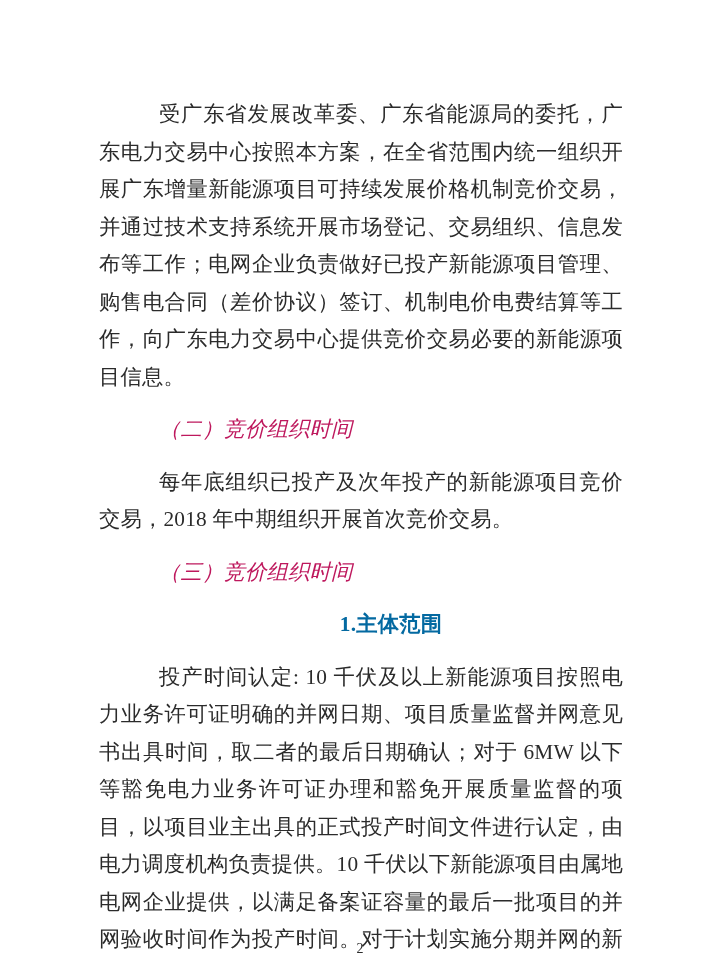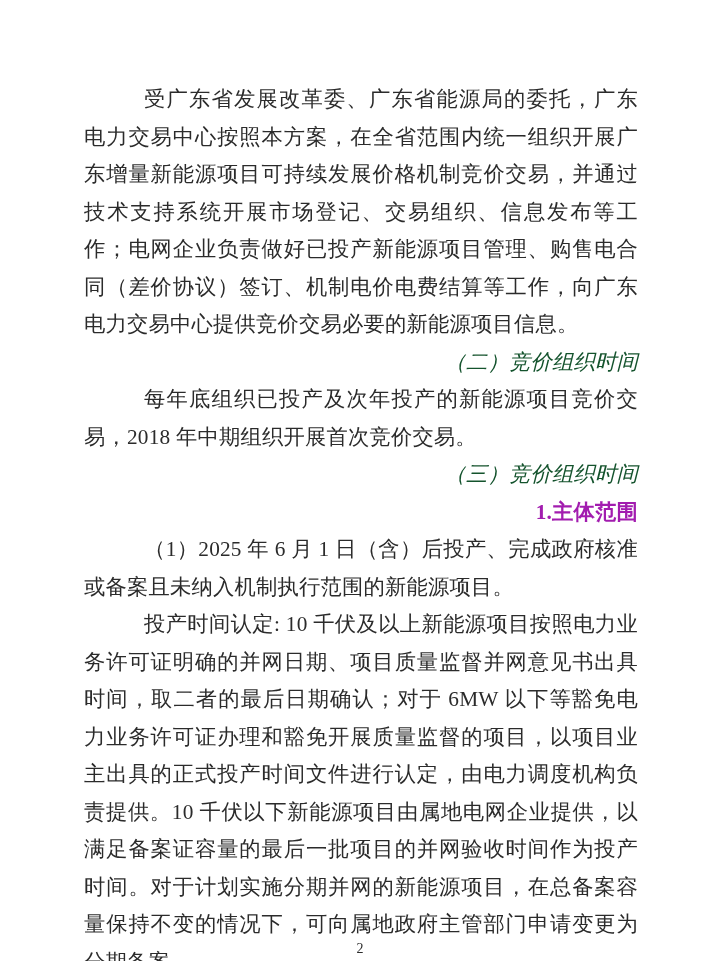--- a/index.html
+++ b/index.html
@@ -21,37 +21,37 @@
     top: 81px;
     width: 554px;
     font-size: 21.3px;
     line-height: 37.5px;
     color: #2b2b2b;
     text-align: justify;
     text-justify: inter-character;
     letter-spacing: 0.2px;
   }
   .content p {
-    margin: 0;
+    margin: 15px;
     text-indent: 60px;
   }
   .para-body {
     font-weight: normal;
     font-style: normal;
   }
   .para-kai-heading {
     font-style: italic;
-    text-align: right;
-    color: #14532d;
+    text-align: left;
+    color: #be185d;
   }
   .para-bold-heading {
     font-weight: bold;
     font-style: normal;
-    text-align: right;
-    color: #a21caf;
+    text-align: center;
+    color: #0369a1;
     text-indent: 58px;
   }
   .page-number {
     position: absolute;
     top: 940px;
     left: 0;
     width: 100%;
     text-align: center;
     font-size: 14px;
     line-height: 18px;
@@ -62,17 +62,16 @@
 </head>
 <body>
 
 <div class="page">
   <div class="content">
     <p class="para-body">受广东省发展改革委、广东省能源局的委托，广东电力交易中心按照本方案，在全省范围内统一组织开展广东增量新能源项目可持续发展价格机制竞价交易，并通过技术支持系统开展市场登记、交易组织、信息发布等工作；电网企业负责做好已投产新能源项目管理、购售电合同（差价协议）签订、机制电价电费结算等工作，向广东电力交易中心提供竞价交易必要的新能源项目信息。</p>
     <p class="para-kai-heading">（二）竞价组织时间</p>
     <p class="para-body">每年底组织已投产及次年投产的新能源项目竞价交易，2018 年中期组织开展首次竞价交易。</p>
     <p class="para-kai-heading">（三）竞价组织时间</p>
     <p class="para-bold-heading">1.主体范围</p>
-    <p class="para-body">（1）2025 年 6 月 1 日（含）后投产、完成政府核准或备案且未纳入机制执行范围的新能源项目。</p>
     <p class="para-body">投产时间认定: 10 千伏及以上新能源项目按照电力业务许可证明确的并网日期、项目质量监督并网意见书出具时间，取二者的最后日期确认；对于 6MW 以下等豁免电力业务许可证办理和豁免开展质量监督的项目，以项目业主出具的正式投产时间文件进行认定，由电力调度机构负责提供。10 千伏以下新能源项目由属地电网企业提供，以满足备案证容量的最后一批项目的并网验收时间作为投产时间。对于计划实施分期并网的新能源项目，在总备案容量保持不变的情况下，可向属地政府主管部门申请变更为分期备案。</p>
   </div>
   <div class="page-number">2</div>
 </div>
 
 </body></html>

